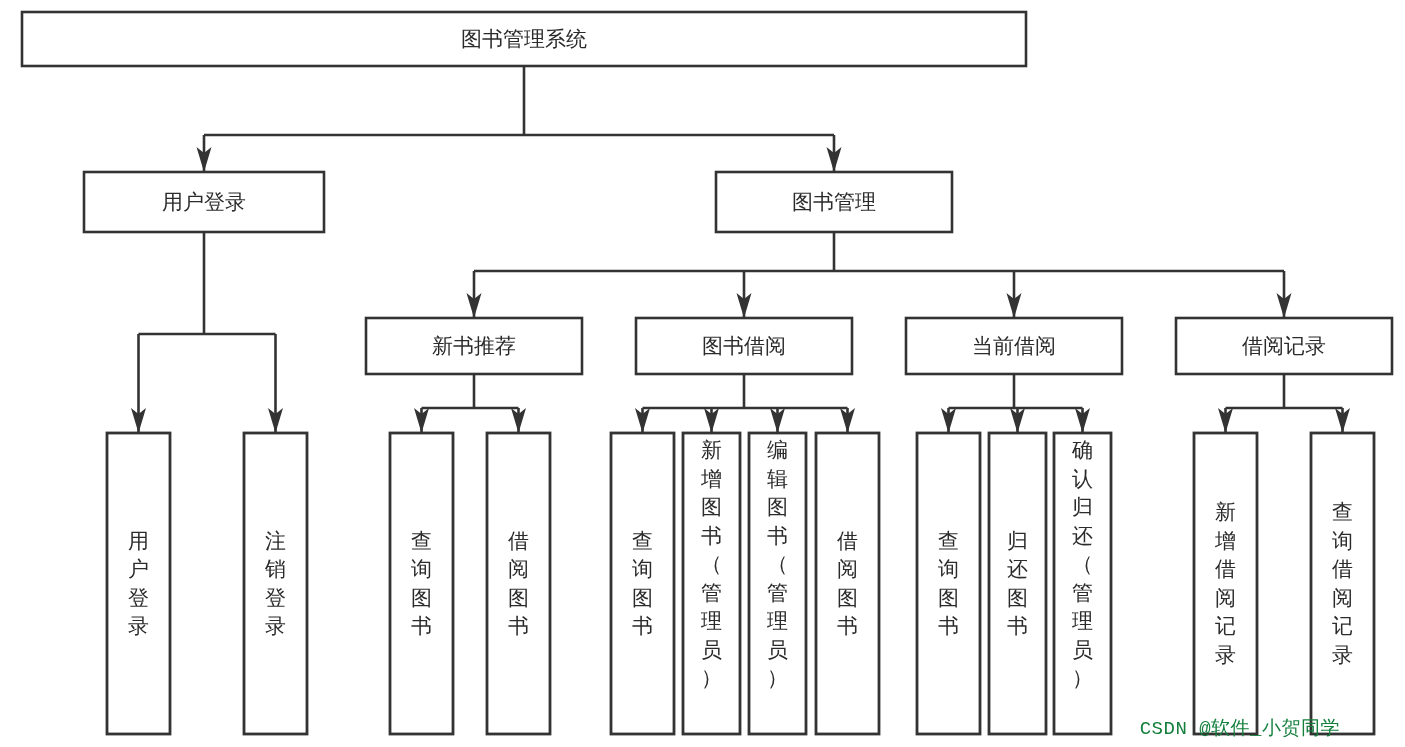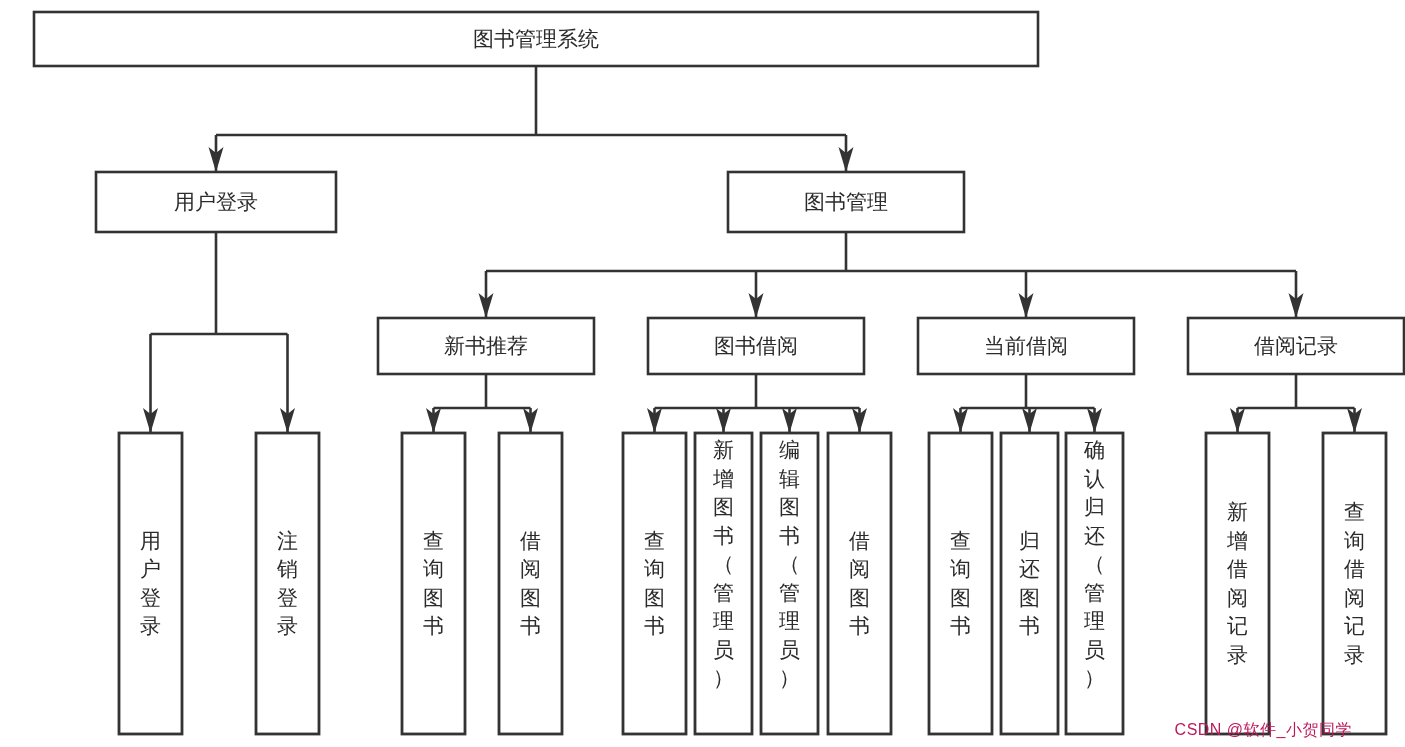--- a/index.html
+++ b/index.html
@@ -9,21 +9,21 @@
   }
   body {
     width: 1405px;
     height: 747px;
     font-family: "DejaVu Sans", "Liberation Sans", sans-serif;
     overflow: hidden;
     position: relative;
   }
   #diagram-root {
     position: absolute;
-    left: 16px;
+    left: 4px;
     top: 0;
     width: 1344px;
     height: 747px;
   }
   svg.diagram {
     display: block;
     width: 1405px;
     height: 747px;
   }
   .node-rect {
@@ -56,23 +56,23 @@
   .leaf-label-char {
     fill: #2b2b2b;
     font-family: "DejaVu Sans", "Liberation Sans", sans-serif;
     font-size: 21px;
     text-anchor: middle;
   }
   .watermark {
     position: absolute;
     right: 8px;
     bottom: 6px;
-    font-family: Liberation Sans, sans-serif;
-    font-size: 16px;
-    color: #be185d;
+    font-family: Liberation Mono, monospace;
+    font-size: 19px;
+    color: #15803d;
     white-space: nowrap;
     letter-spacing: 0.5px;
     user-select: none;
   }
 </style>
 </head>
 <body>
 
 <div id="diagram-root">
   <svg class="diagram" viewBox="0 0 1405 747" xmlns="http://www.w3.org/2000/svg">

